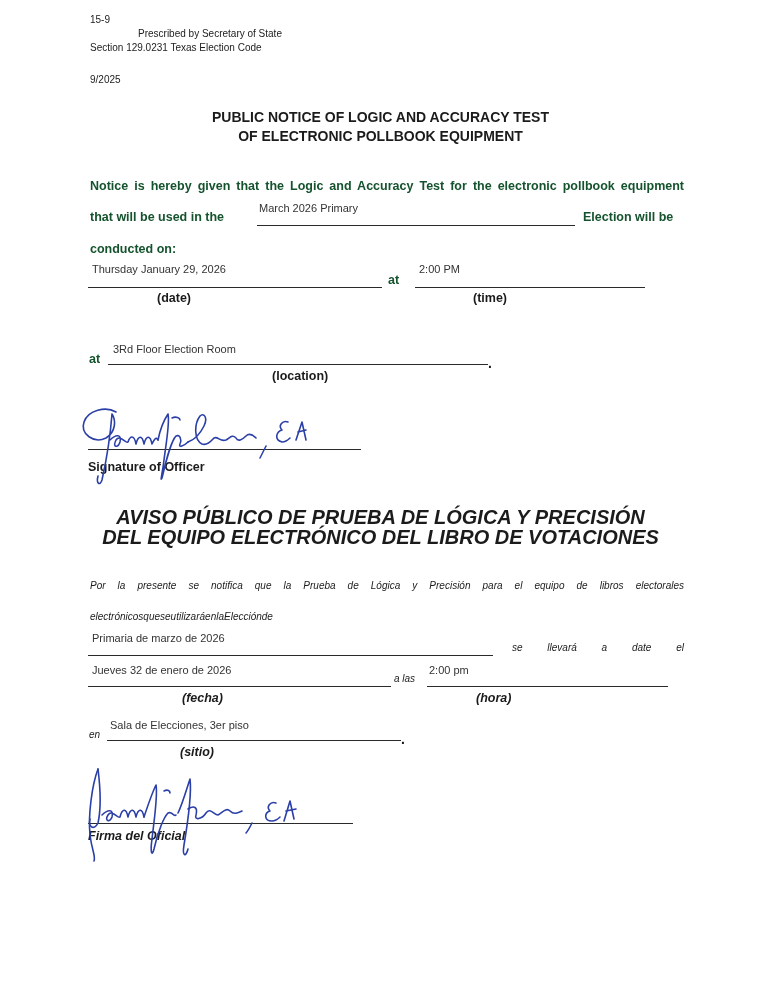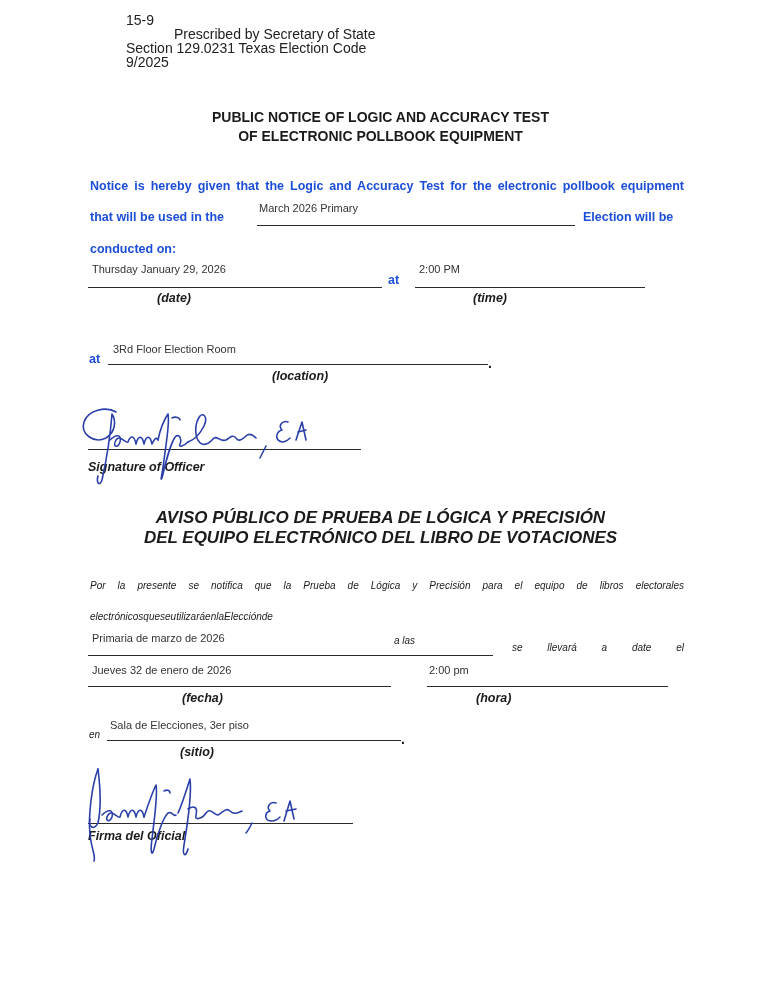--- a/index.html
+++ b/index.html
@@ -1,38 +1,38 @@
 <!DOCTYPE html>
 <html><head>
 <meta charset="utf-8">
 <style>
   html, body { margin: 0; padding: 0; background: #ffffff; }
   body { width: 761px; height: 1000px; position: relative; overflow: hidden;
          font-family: "Liberation Sans", "DejaVu Sans", sans-serif; color: #1a1a1a; }
   .abs { position: absolute; white-space: nowrap; }
-  .hdr { font-size: 14px; line-height: 14px; color: #222; margin-left: 36px; }
+  .hdr { font-size: 10px; line-height: 14px; color: #222; }
   .title { font-weight: bold; font-size: 14px; text-align: center; width: 761px; left: 0; line-height: 19px; color: #1b1b1b; }
-  .title.it { font-style: italic; font-size: 17px; }
-  .body-b { font-weight: bold; font-size: 12.5px; color: #1d4ed8; }
+  .title.it { font-style: italic; font-size: 20px; }
+  .body-b { font-weight: bold; font-size: 12.5px; color: #14532d; }
   .body-bi { font-weight: normal; font-style: italic; font-size: 10px; color: #1b1b1b; }
   .fill { font-size: 11px; color: #333; font-weight: normal; }
   .line { position: absolute; height: 0; border-top: 1.3px solid #2a2a2a; }
-  .lbl { font-weight: bold; font-size: 12.5px; color: #1b1b1b; font-style: italic; }
+  .lbl { font-weight: bold; font-size: 12.5px; color: #1b1b1b; }
   .lbl.it { font-style: italic; }
   .sig { position: absolute; }
   .dot { font-weight: bold; font-size: 14px; }
 </style>
 </head>
 <body>
 
 <div>
   <div class="abs hdr" style="left:90px; top:13px;">15-9</div>
   <div class="abs hdr" style="left:90px; top:27px;padding-left:48px;">Prescribed by Secretary of State</div>
   <div class="abs hdr" style="left:90px; top:41px;">Section 129.0231 Texas Election Code</div>
-  <div class="abs hdr" style="left:90px; top:55px;">9/2025</div>
+  <div class="abs hdr" style="left:90px; top:73px;">9/2025</div>
 </div>
 
 <div>
   <div class="abs title" style="top:108px;">PUBLIC NOTICE OF LOGIC AND ACCURACY TEST</div>
   <div class="abs title" style="top:127px;">OF ELECTRONIC POLLBOOK EQUIPMENT</div>
 
   <div class="abs body-b" style="left:90px; top:179px; width:594px; text-align:justify; text-align-last:justify;">Notice is hereby given that the Logic and Accuracy Test for the electronic pollbook equipment</div>
 
   <div class="abs body-b" style="left:90px; top:210px;">that will be used in the</div>
   <div class="abs fill" style="left:259px; top:202px;">March 2026 Primary</div>
@@ -93,21 +93,21 @@
   <div class="abs body-bi" style="left:512px; top:642px; width:172px; display:flex; justify-content:space-between;">
     <span>se</span>
     <span>llevará</span>
     <span>a</span>
     <span>date</span>
     <span>el</span>
   </div>
 
   <div class="abs fill" style="left:92px; top:664px;">Jueves 32 de enero de 2026</div>
   <div class="line" style="left:88px; top:686px; width:303px;"></div>
-  <div class="abs body-bi" style="left:394px; top:635px;text-align:right;">a las</div>
+  <div class="abs body-bi" style="left:394px; top:673px;text-align:right;">a las</div>
   <div class="abs fill" style="left:429px; top:664px;">2:00 pm</div>
   <div class="line" style="left:427px; top:686px; width:241px;"></div>
   <div class="abs lbl it" style="left:182px; top:691px;">(fecha)</div>
   <div class="abs lbl it" style="left:476px; top:691px;">(hora)</div>
 
   <div class="abs body-bi" style="left:89px; top:729px;">en</div>
   <div class="abs fill" style="left:110px; top:719px;">Sala de Elecciones, 3er piso</div>
   <div class="line" style="left:107px; top:740px; width:294px;"></div>
   <div class="abs dot" style="left:401px; top:731px;">.</div>
   <div class="abs lbl it" style="left:180px; top:745px;">(sitio)</div>

